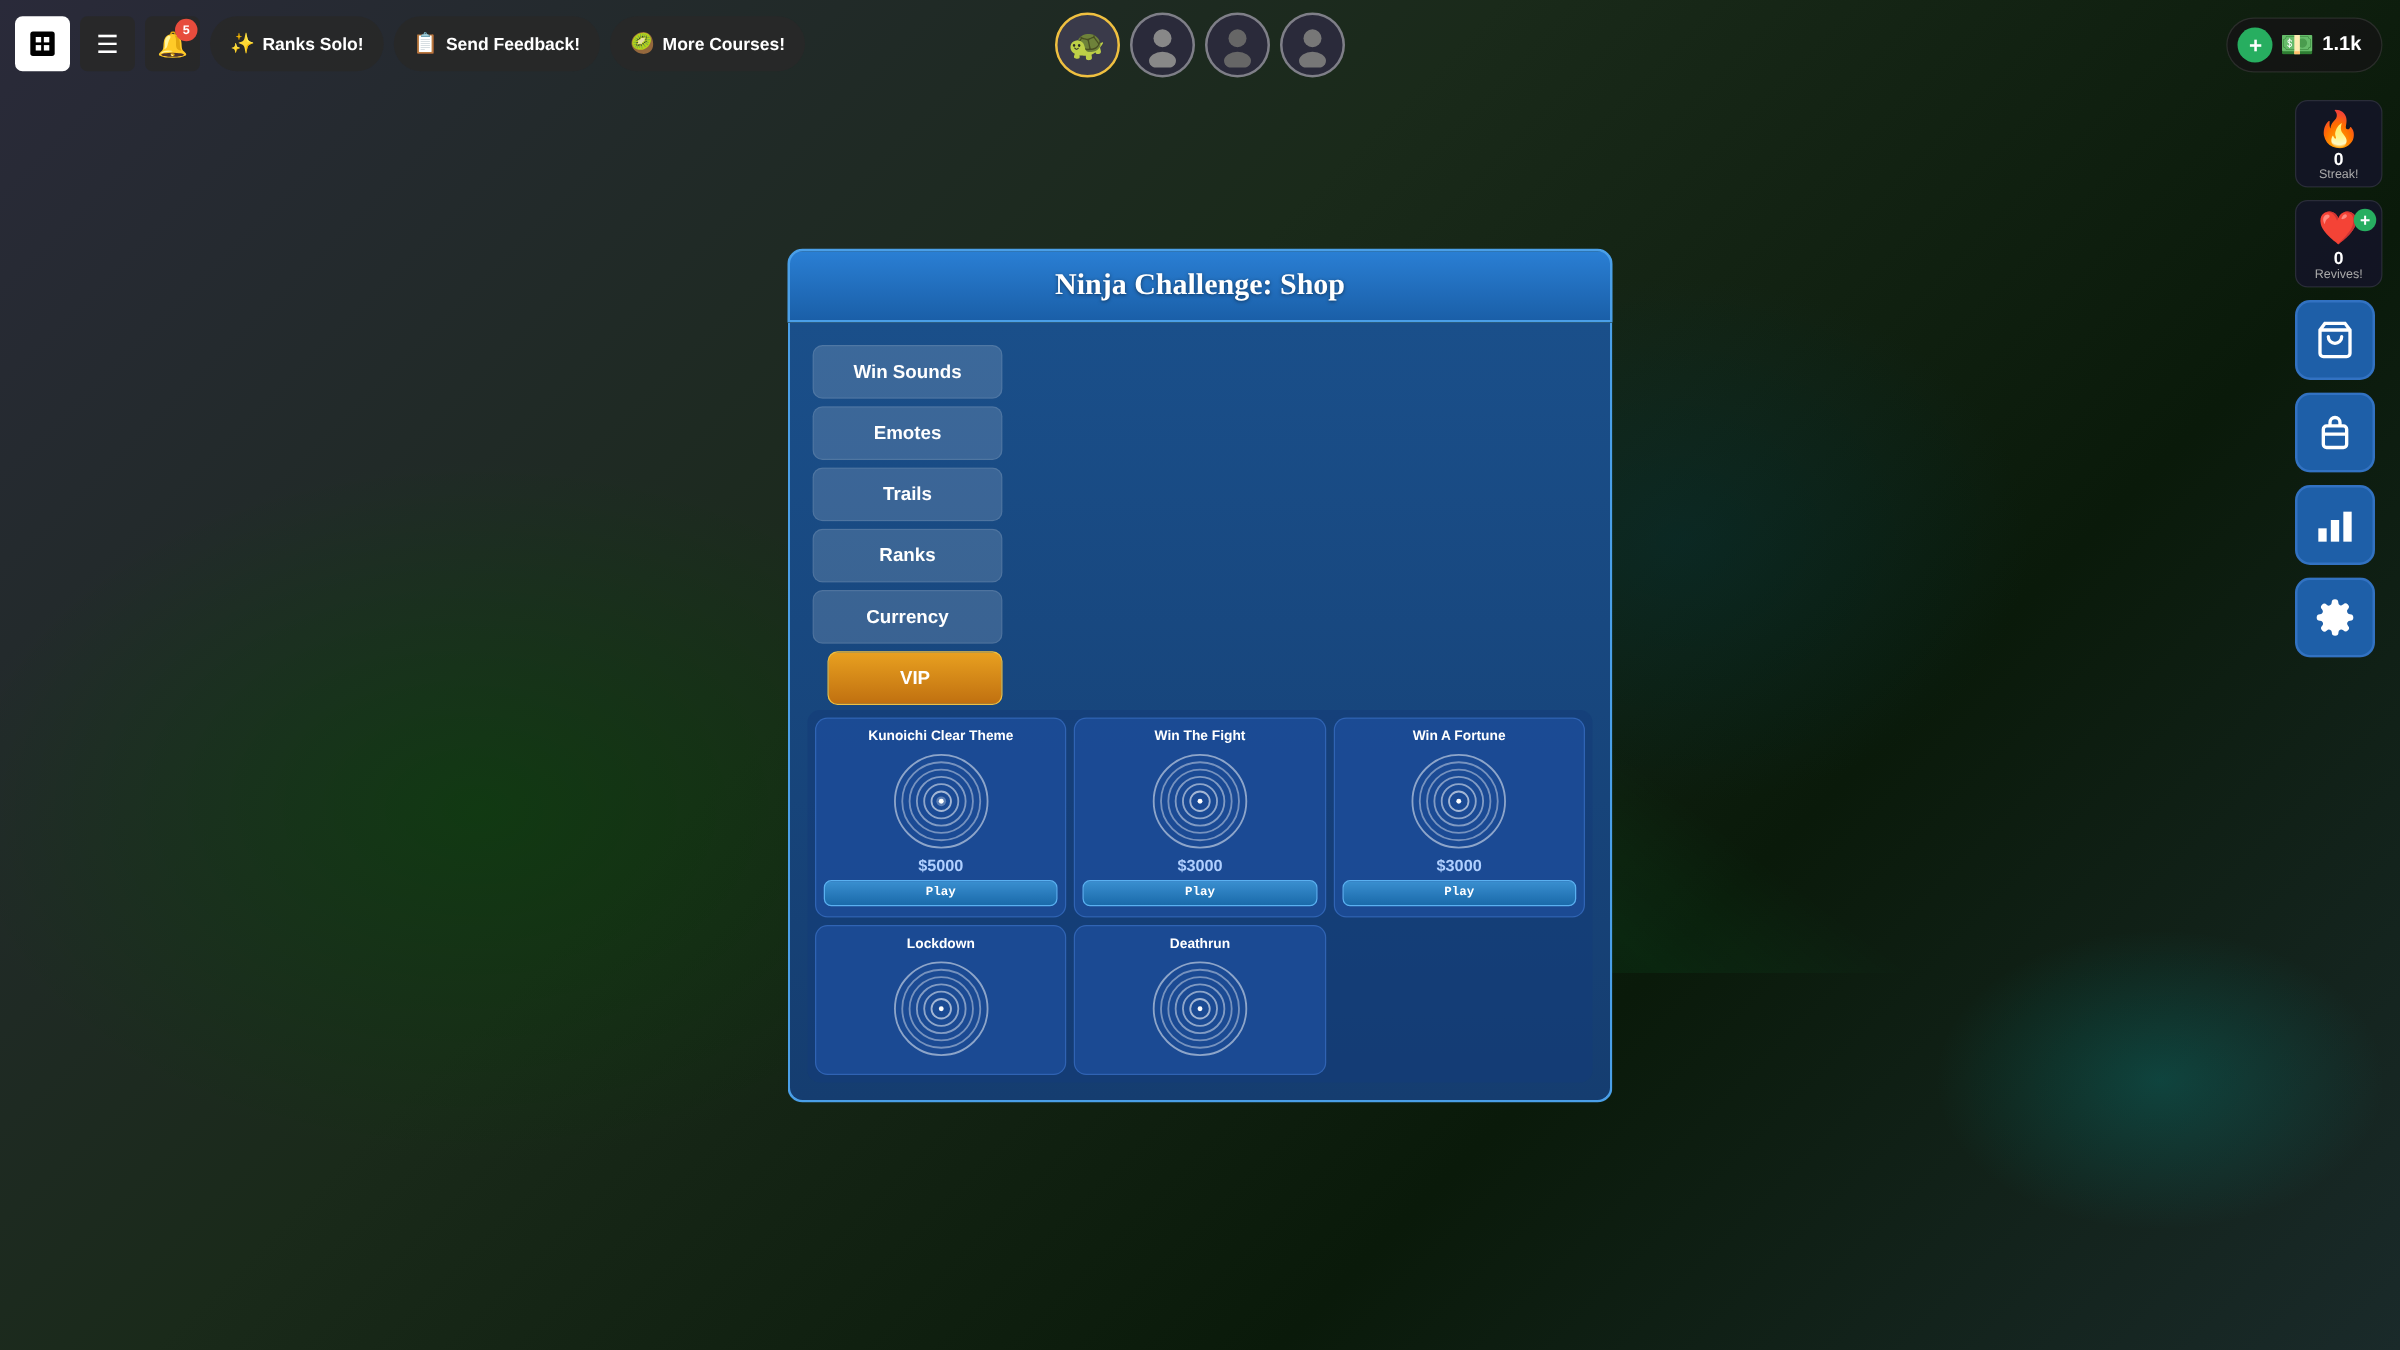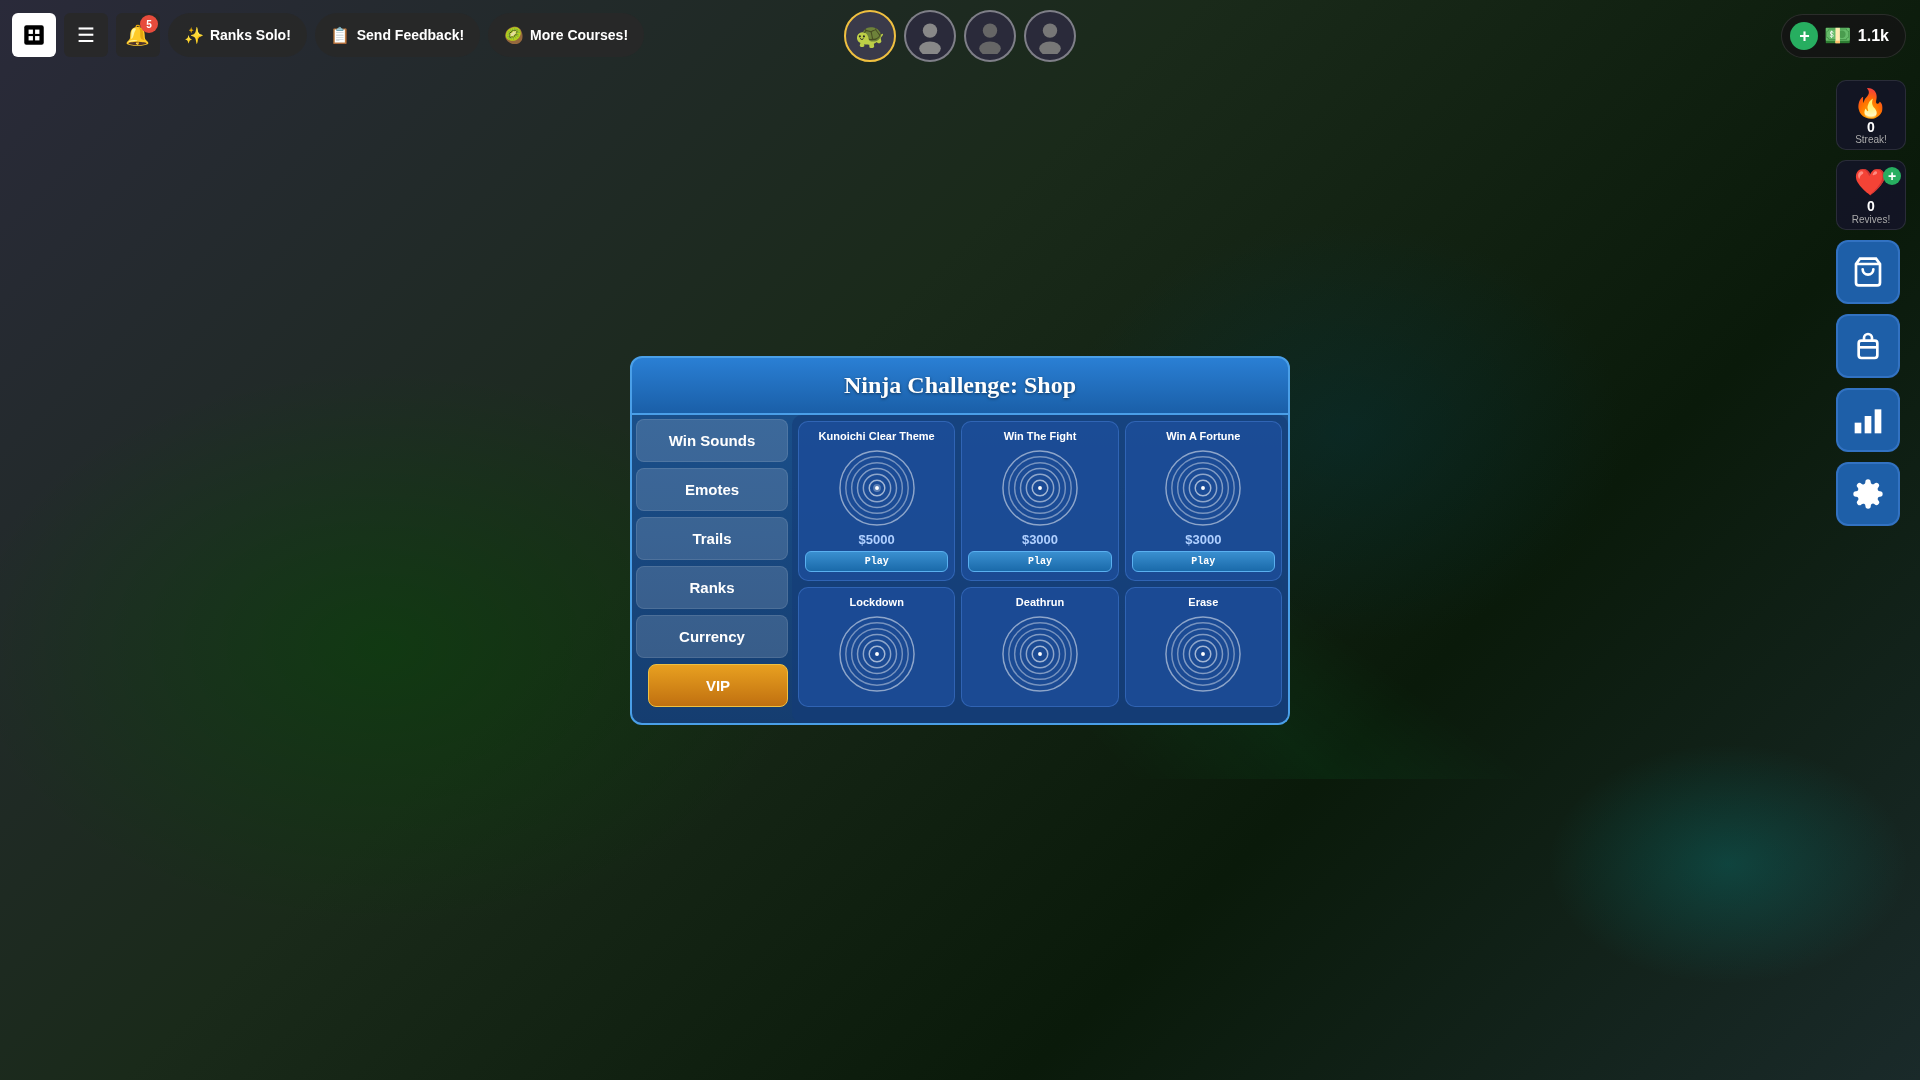--- a/index.html
+++ b/index.html
@@ -232,22 +232,23 @@
       font-weight: 700;
       text-shadow: 0 1px 3px rgba(0,0,0,0.5);
     }
     .modal-body {
       background: linear-gradient(180deg, #1a4f8a 0%, #153d70 100%);
       border: 2px solid #4a9fe8;
       border-top: none;
       border-radius: 0 0 12px 12px;
       display: flex;
       gap: 0;
-      padding: 0;
+      padding: 14px;
       min-height: 310px;
+      flex-direction: column;
     }
 
     
     .modal-nav {
       width: 160px;
       flex-shrink: 0;
       display: flex;
       flex-direction: column;
       gap: 6px;
       padding: 4px;
@@ -529,32 +530,17 @@
               <circle cx="40" cy="40" r="26" fill="none" stroke="rgba(255,255,255,0.4)" stroke-width="1.5"></circle>
               <circle cx="40" cy="40" r="20" fill="none" stroke="rgba(255,255,255,0.45)" stroke-width="1.5"></circle>
               <circle cx="40" cy="40" r="14" fill="none" stroke="rgba(255,255,255,0.5)" stroke-width="1.5"></circle>
               <circle cx="40" cy="40" r="8" fill="none" stroke="rgba(255,255,255,0.6)" stroke-width="1.5"></circle>
               <circle cx="40" cy="40" r="2" fill="white"></circle>
             </svg>
           </div>
           <div class="shop-item-price"></div>
         </div>
 
-        <div class="shop-item">
-          <div class="shop-item-label">Erase</div>
-          <div class="vinyl-icon">
-            <svg viewBox="0 0 80 80">
-              <circle cx="40" cy="40" r="38" fill="none" stroke="rgba(255,255,255,0.5)" stroke-width="1.5"></circle>
-              <circle cx="40" cy="40" r="32" fill="none" stroke="rgba(255,255,255,0.4)" stroke-width="1.5"></circle>
-              <circle cx="40" cy="40" r="26" fill="none" stroke="rgba(255,255,255,0.4)" stroke-width="1.5"></circle>
-              <circle cx="40" cy="40" r="20" fill="none" stroke="rgba(255,255,255,0.45)" stroke-width="1.5"></circle>
-              <circle cx="40" cy="40" r="14" fill="none" stroke="rgba(255,255,255,0.5)" stroke-width="1.5"></circle>
-              <circle cx="40" cy="40" r="8" fill="none" stroke="rgba(255,255,255,0.6)" stroke-width="1.5"></circle>
-              <circle cx="40" cy="40" r="2" fill="white"></circle>
-            </svg>
-          </div>
-          <div class="shop-item-price"></div>
-        </div>
 
       </div>
     </div>
   </div>
 </div>
 
 </body></html>

